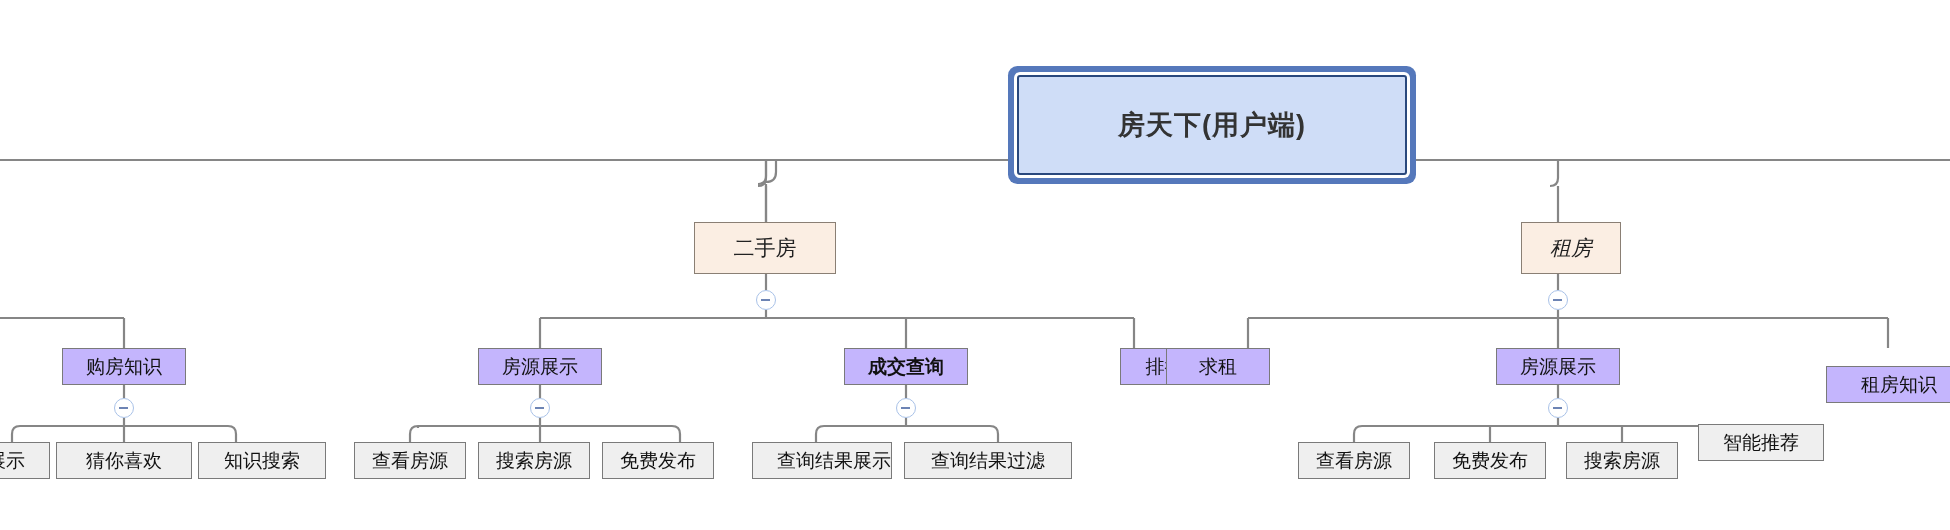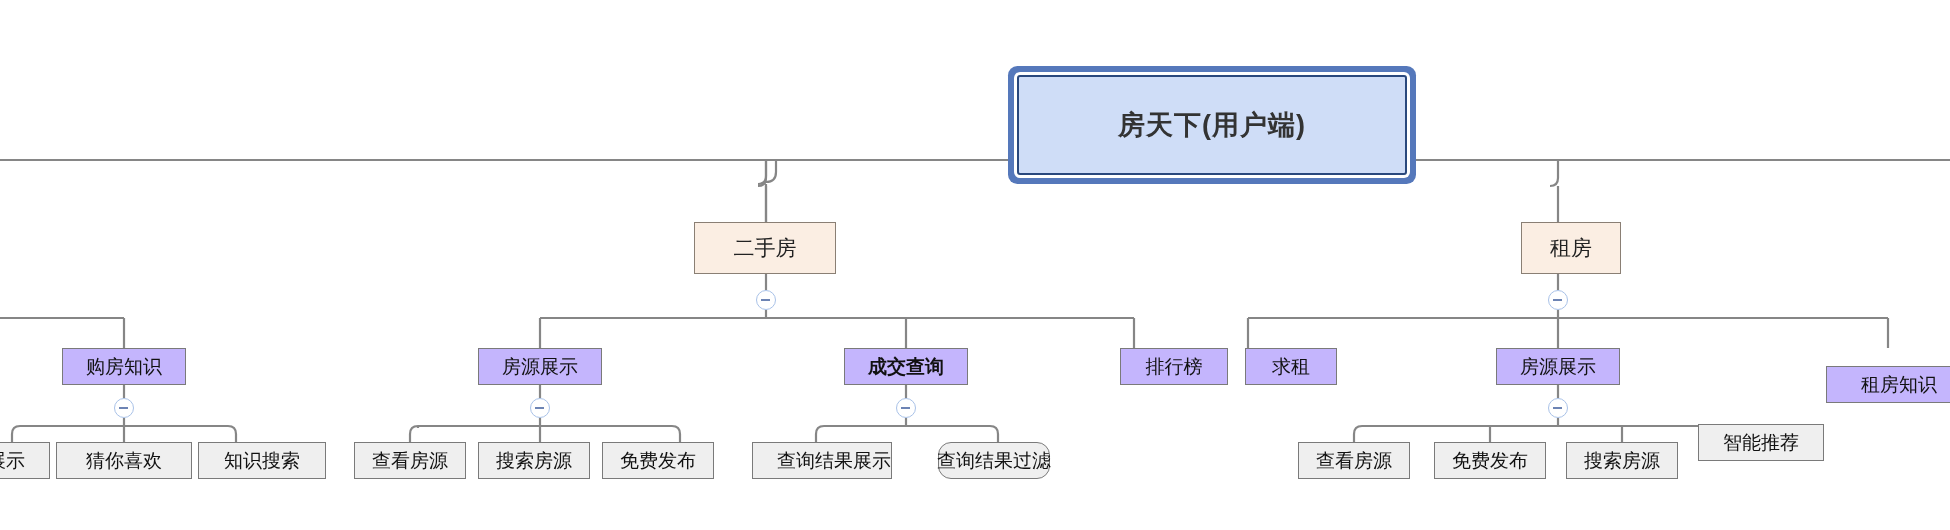--- a/index.html
+++ b/index.html
@@ -165,50 +165,50 @@
       <path d="M 228 426 Q 236 426 236 434 L 236 442"></path>
 
     </g>
   </svg>
 
   <div class="node root" style="left:1017px; top:30px; width:390px; height:100px;margin-top:45px;">房天下(用户端)</div>
 
   <div class="node lvl2" style="left:694px; top:222px; width:142px; height:52px;">二手房</div>
   <div class="toggle" style="left:756px; top:290px;"></div>
 
-  <div class="node lvl2" style="left:1521px; top:222px; width:100px; height:52px;">租房</div>
+  <div class="node lvl2" style="left:1521px; top:222px; width:100px; height:52px;font-style:italic;">租房</div>
   <div class="toggle" style="left:1548px; top:290px;"></div>
 
   <div class="node lvl3" style="left:478px; top:348px; width:124px; height:37px;">房源展示</div>
   <div class="toggle" style="left:530px; top:398px;"></div>
 
   <div class="node lvl3" style="left:844px; top:348px; width:124px; height:37px;font-weight:bold;">成交查询</div>
   <div class="toggle" style="left:896px; top:398px;"></div>
 
   <div class="node lvl3" style="left:1080px; top:348px; width:108px; height:37px;margin-left:40px;">排行榜</div>
 
-  <div class="node lvl3" style="left:1245px; top:348px; width:92px; height:37px;">求租</div>
+  <div class="node lvl3" style="left:1166px; top:348px; width:104px; height:37px;">求租</div>
 
   <div class="node lvl3" style="left:1496px; top:348px; width:124px; height:37px;">房源展示</div>
   <div class="toggle" style="left:1548px; top:398px;"></div>
 
   <div class="node lvl3" style="left:1826px; top:366px; width:146px; height:37px;">租房知识</div>
 
   <div class="node lvl3" style="left:62px; top:348px; width:124px; height:37px;">购房知识</div>
   <div class="toggle" style="left:114px; top:398px;"></div>
 
   <div class="node lvl4" style="left:-38px; top:442px; width:88px; height:37px;">展示</div>
   <div class="node lvl4" style="left:56px; top:442px; width:136px; height:37px;">猜你喜欢</div>
   <div class="node lvl4" style="left:198px; top:442px; width:128px; height:37px;">知识搜索</div>
 
   <div class="node lvl4" style="left:354px; top:442px; width:112px; height:37px;">查看房源</div>
   <div class="node lvl4" style="left:478px; top:442px; width:112px; height:37px;">搜索房源</div>
   <div class="node lvl4" style="left:602px; top:442px; width:112px; height:37px;">免费发布</div>
 
   <div class="node lvl4" style="left:752px; top:442px; width:140px; height:37px;padding-left:24px;">查询结果展示</div>
-  <div class="node lvl4" style="left:938px; top:442px; width:112px; height:37px;border-radius:13px;">查询结果过滤</div>
+  <div class="node lvl4" style="left:904px; top:442px; width:168px; height:37px;">查询结果过滤</div>
 
   <div class="node lvl4" style="left:1298px; top:442px; width:112px; height:37px;">查看房源</div>
   <div class="node lvl4" style="left:1434px; top:442px; width:112px; height:37px;">免费发布</div>
   <div class="node lvl4" style="left:1566px; top:442px; width:112px; height:37px;">搜索房源</div>
   <div class="node lvl4" style="left:1698px; top:424px; width:126px; height:37px;">智能推荐</div>
 
 </div>
 
 </body></html>

